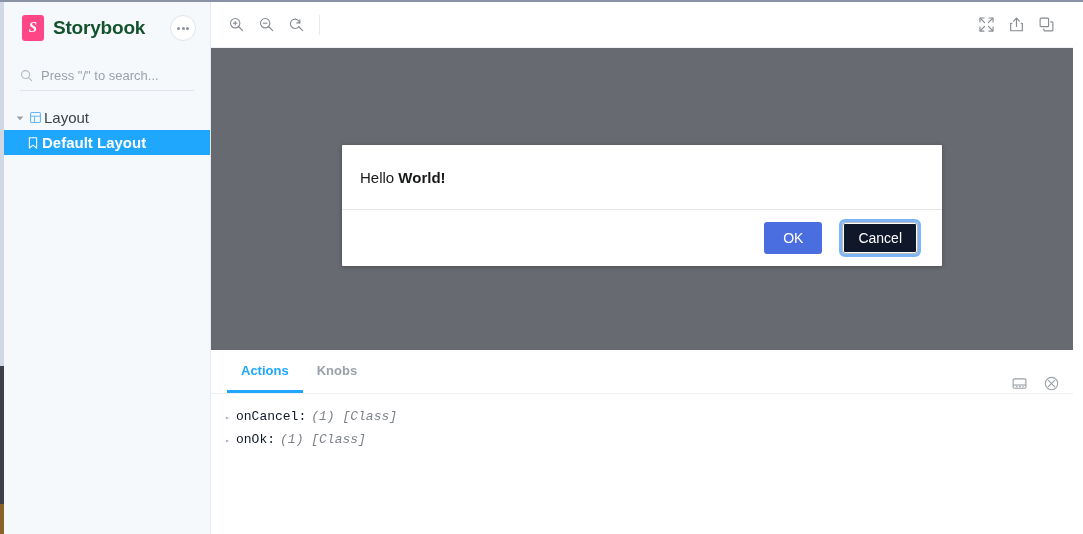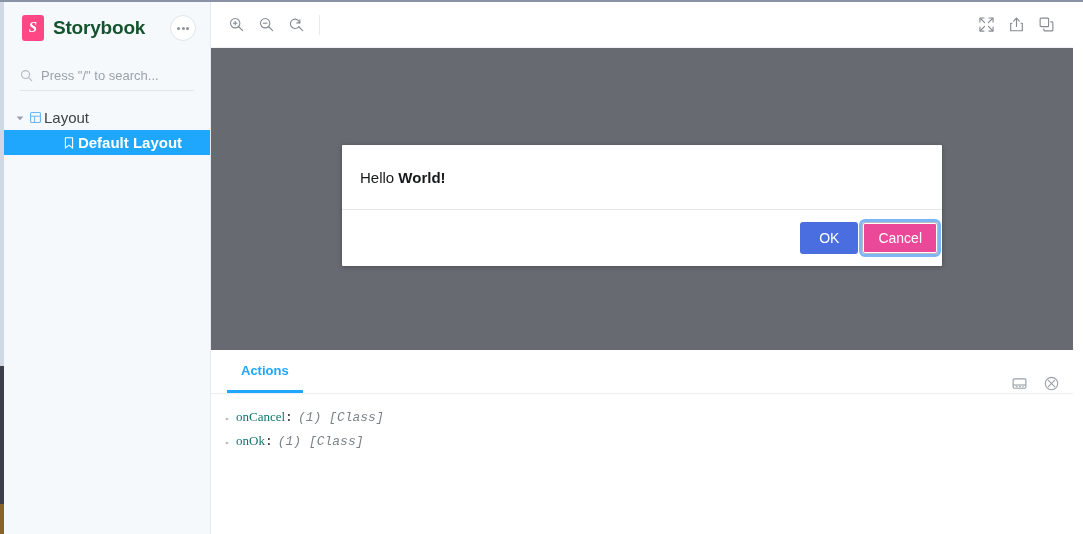--- a/index.html
+++ b/index.html
@@ -172,21 +172,21 @@
     color: #3c4349;
     white-space: nowrap;
   }
   .tree-row.selected {
     background: #1ea7fd;
   }
   .tree-row.selected .tree-label {
     color: #ffffff;
     font-weight: bold;
   }
-  .tree-row.child { padding-left: 28px; justify-content: center; }
+  .tree-row.child { padding-left: 20px; }
 
   
   #main {
     position: absolute;
     left: 211px; top: 2px;
     width: 862px;
     height: 427px;
     background: #ffffff;
   }
 
@@ -240,39 +240,39 @@
     border-radius: 1px;
   }
   .dialog-body {
     padding: 24px 18px 23px 18px;
     font-size: 15px;
     color: #18191a;
     border-bottom: 1px solid #e6e6e6;
   }
   .dialog-body b { font-weight: bold; }
   .dialog-footer {
-    padding: 12px 4px;
+    padding: 12px 24px;
     display: flex;
     justify-content: flex-end;
     align-items: center;
-    gap: 4px;
+    gap: 20px;
   }
   .btn-ok {
     background: #4a6ee0;
     color: #ffffff;
     border: none;
     border-radius: 3px;
     font-size: 14px;
     font-family: "Liberation Sans", sans-serif;
     padding: 7px 19px;
     cursor: pointer;
     line-height: 18px;
   }
   .btn-cancel {
-    background: #ec4899;
+    background: #0f172a;
     color: #ffffff;
     border: 1px solid #bdbdbd;
     border-radius: 3px;
     font-size: 14px;
     font-family: "Liberation Sans", sans-serif;
     padding: 6px 15px;
     cursor: pointer;
     line-height: 18px;
     outline: 3px solid #7eb6f5;
     outline-offset: 0px;
@@ -335,21 +335,21 @@
     line-height: 20px;
     white-space: nowrap;
   }
   .log-caret {
     width: 11px;
     flex: none;
     color: #b0b4ba;
     font-size: 8px;
     line-height: 20px;
   }
-  .log-key { color: #0f766e; font-family: Liberation Serif, serif; }
+  .log-key { color: #0f172a; }
   .log-colon { color: #24292e; }
   .log-val {
     color: #7c8188;
     font-style: italic;
     margin-left: 5px;
   }
 </style>
 </head>
 <body>
 
@@ -478,20 +478,21 @@
           <button class="btn-ok">OK</button>
           <button class="btn-cancel">Cancel</button>
         </div>
       </div>
     </div>
 
     <div class="panel">
       <div class="panel-tabs">
         <div class="tabs-left">
           <div class="tab active">Actions</div>
+          <div class="tab">Knobs</div>
         </div>
         <div class="tabs-right">
           <div class="panel-icon">
             <svg width="15" height="15" viewBox="0 0 16 16">
               <rect x="1.2" y="3" width="13.6" height="10" rx="1.2" fill="none" stroke="#9aa0a7" stroke-width="1.2"></rect>
               <line x1="1.2" y1="9.6" x2="14.8" y2="9.6" stroke="#9aa0a7" stroke-width="1.2"></line>
               <line x1="4" y1="11.4" x2="6" y2="11.4" stroke="#9aa0a7" stroke-width="1.2"></line>
               <line x1="7.4" y1="11.4" x2="9.4" y2="11.4" stroke="#9aa0a7" stroke-width="1.2"></line>
               <line x1="10.8" y1="11.4" x2="12.4" y2="11.4" stroke="#9aa0a7" stroke-width="1.2"></line>
             </svg>

